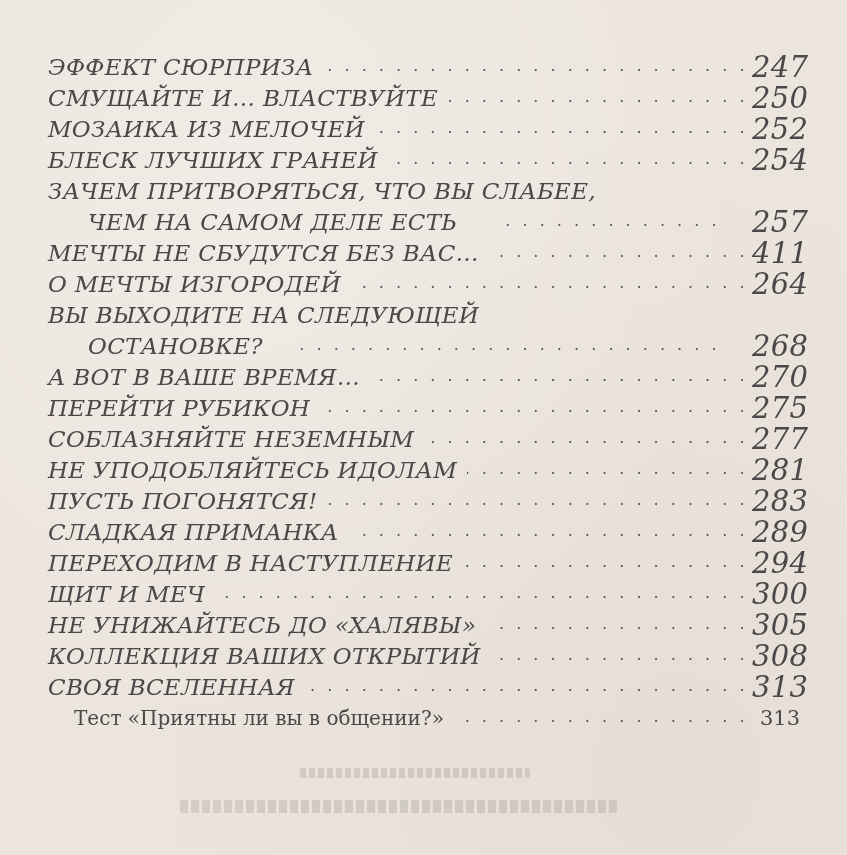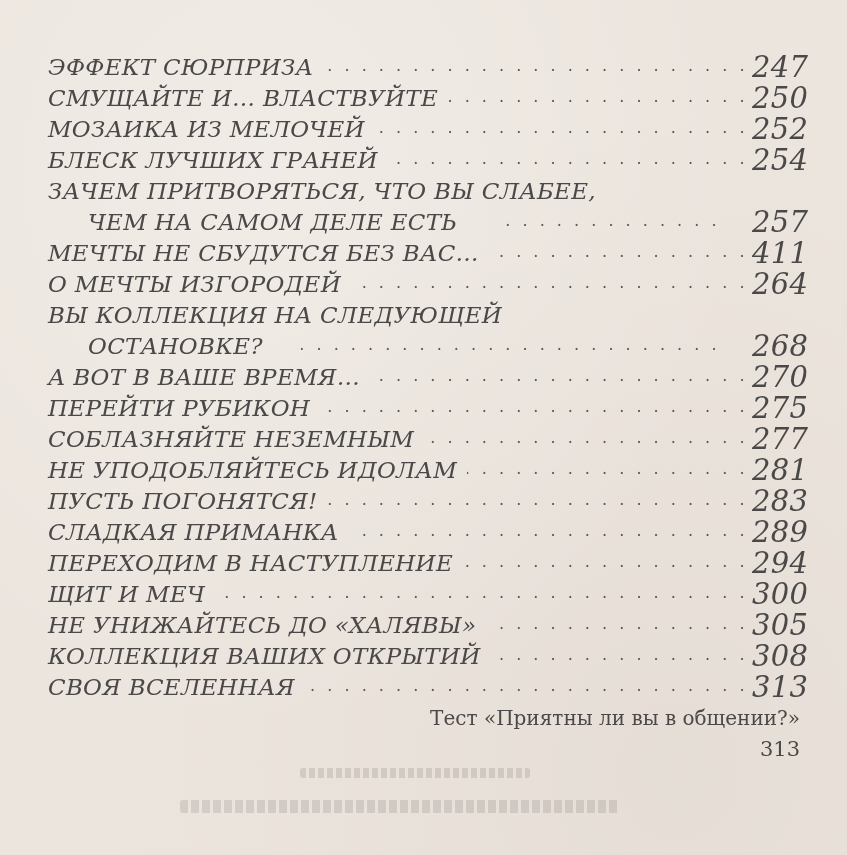--- a/index.html
+++ b/index.html
@@ -33,21 +33,21 @@
   }
   .entry {
     position: relative;
     width: 100%;
   }
   .line {
     position: relative;
     height: 31px;
     line-height: 31px;
     display: flex;
-    align-items: flex-end;
+    align-items: center;
     white-space: nowrap;
     font-size: 23px;
     font-style: italic;
     letter-spacing: 0.3px;
   }
   .line.cont {
     padding-left: 40px;
     gap: 28px;
   }
   .title {
@@ -74,21 +74,20 @@
     flex: 0 0 auto;
     width: 48px;
     text-align: right;
     font-size: 29px;
   }
   .entry.roman .line {
     font-style: normal;
     font-size: 20px;
     letter-spacing: 0;
     padding-left: 26px;
-    flex-direction: column;
   }
   .entry.roman .page-num {
     font-style: normal;
     font-size: 21px;
   }
   .showthrough {
     position: absolute;
     left: 280px;
     top: 760px;
     width: 300px;
@@ -163,21 +162,21 @@
       </div>
       <div class="entry">
         <div class="line">
           <span class="title">О МЕЧТЫ ИЗГОРОДЕЙ</span>
           <span class="leader"></span>
           <span class="page-num">264</span>
         </div>
       </div>
       <div class="entry">
         <div class="line">
-          <span class="title">ВЫ КОЛЛЕКЦИЯ НА СЛЕДУЮЩЕЙ</span>
+          <span class="title">ВЫ ВЫХОДИТЕ НА СЛЕДУЮЩЕЙ</span>
         </div>
         <div class="line cont">
           <span class="title">ОСТАНОВКЕ?</span>
           <span class="leader"></span>
           <span class="page-num">268</span>
         </div>
       </div>
       <div class="entry">
         <div class="line">
           <span class="title">А ВОТ В ВАШЕ ВРЕМЯ…</span>

